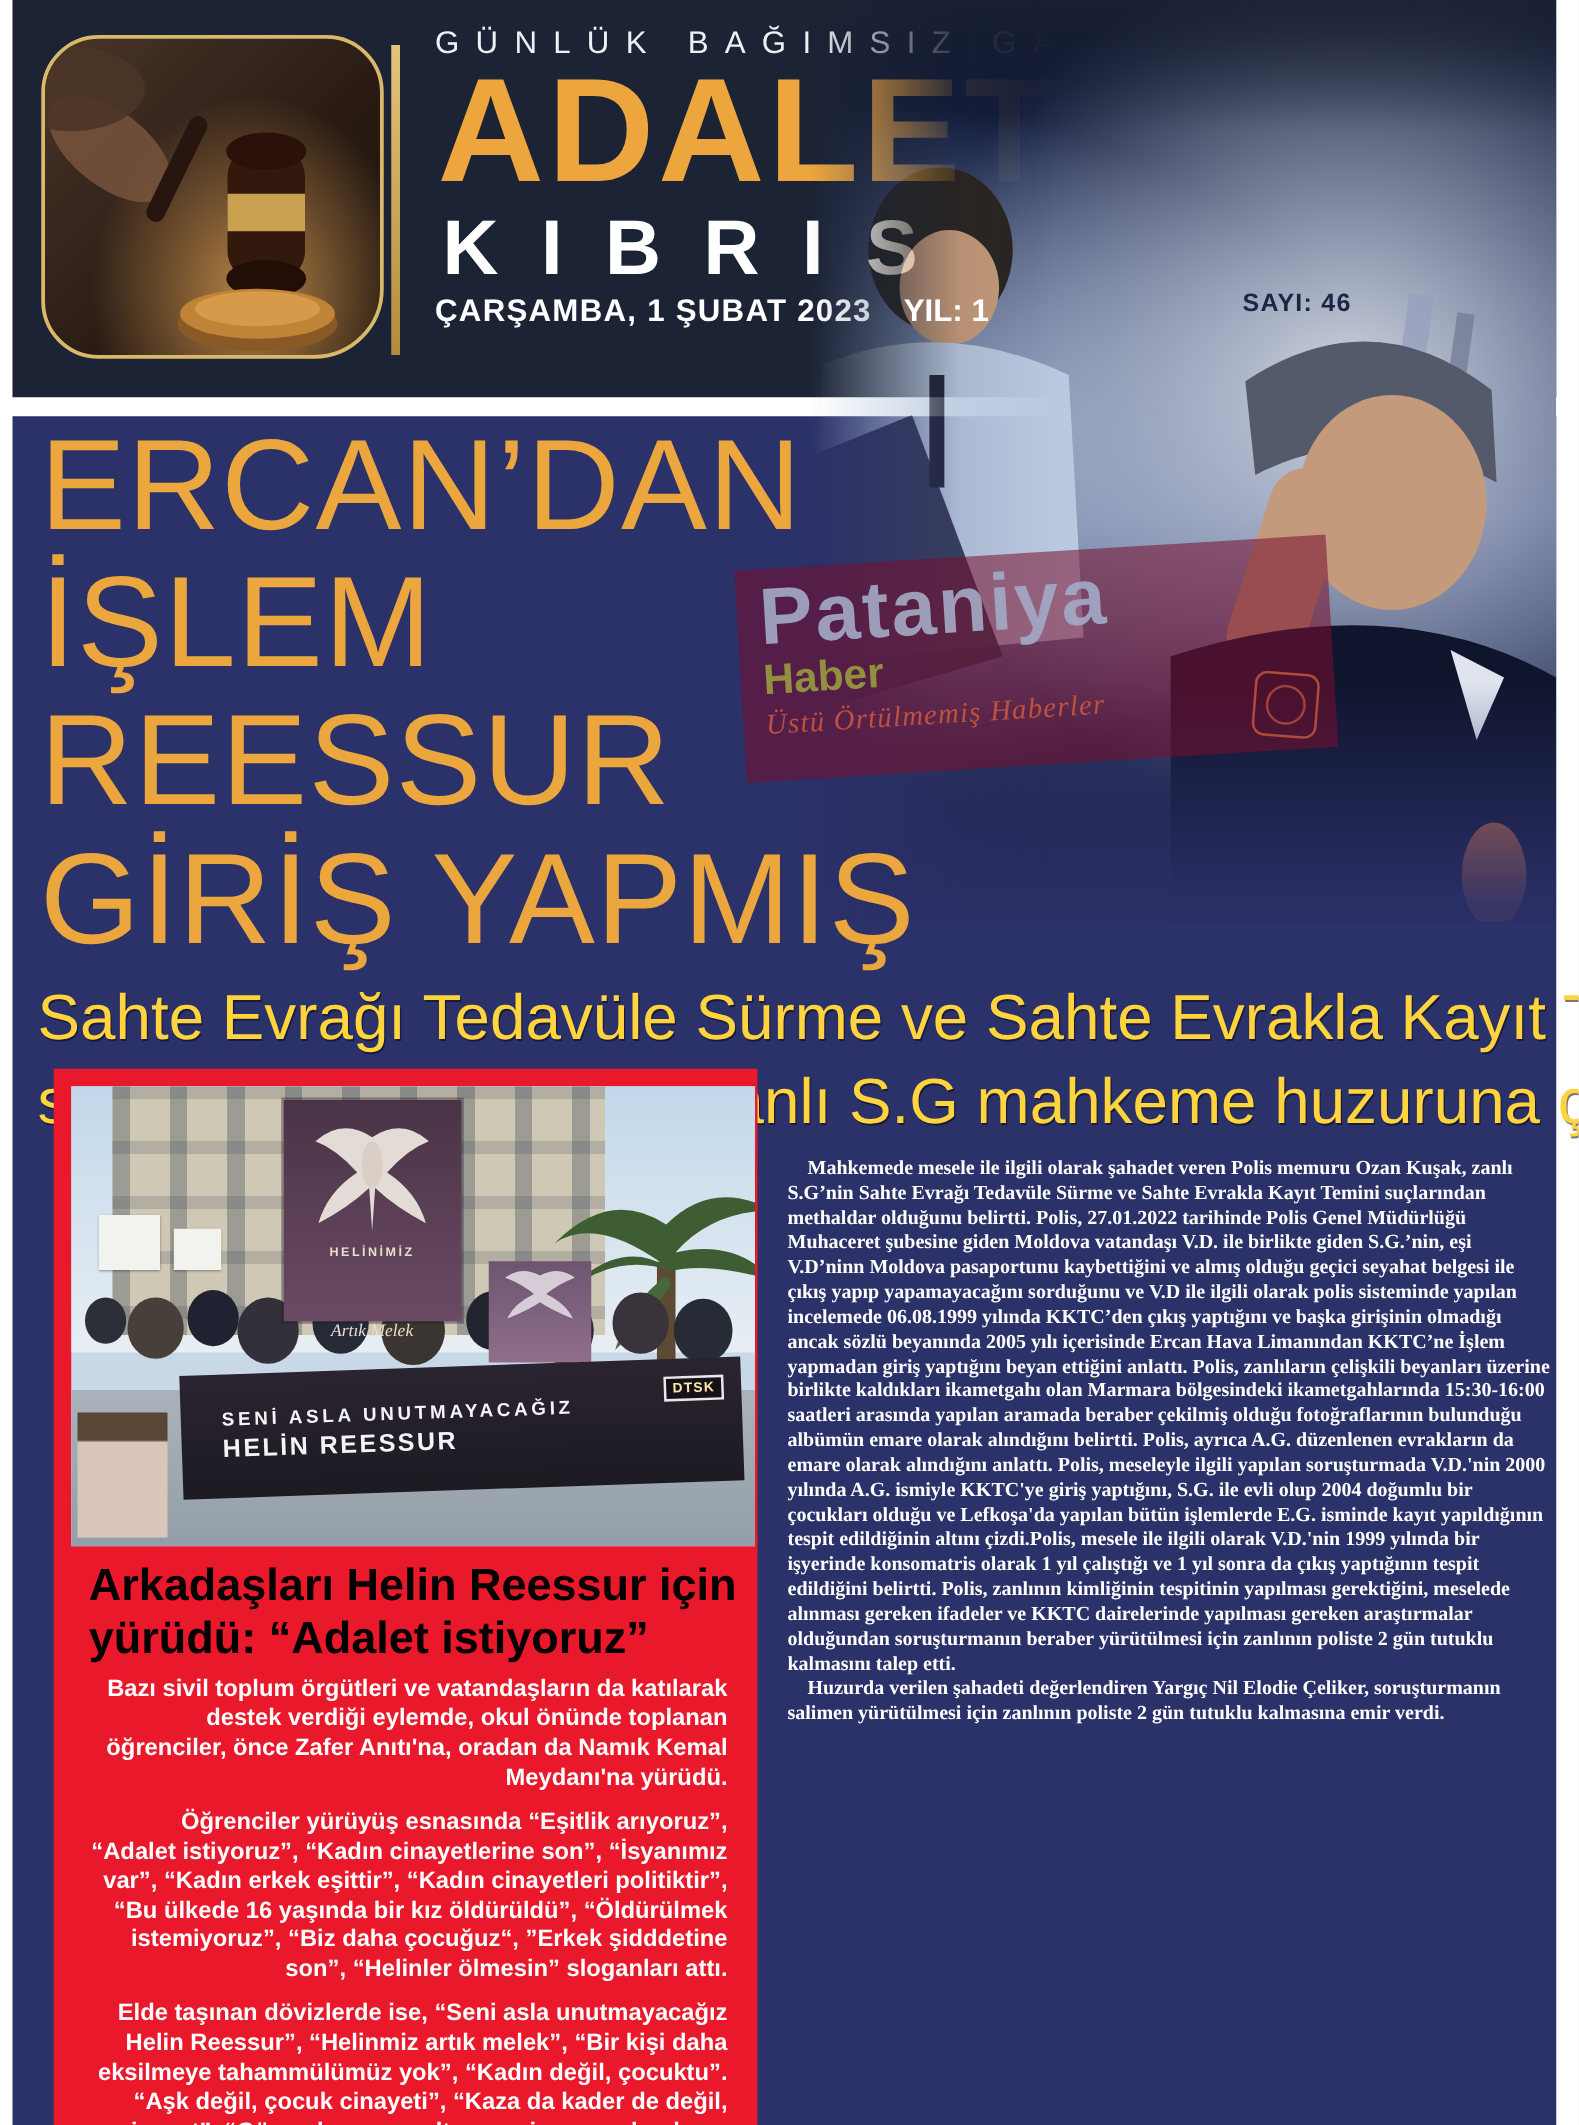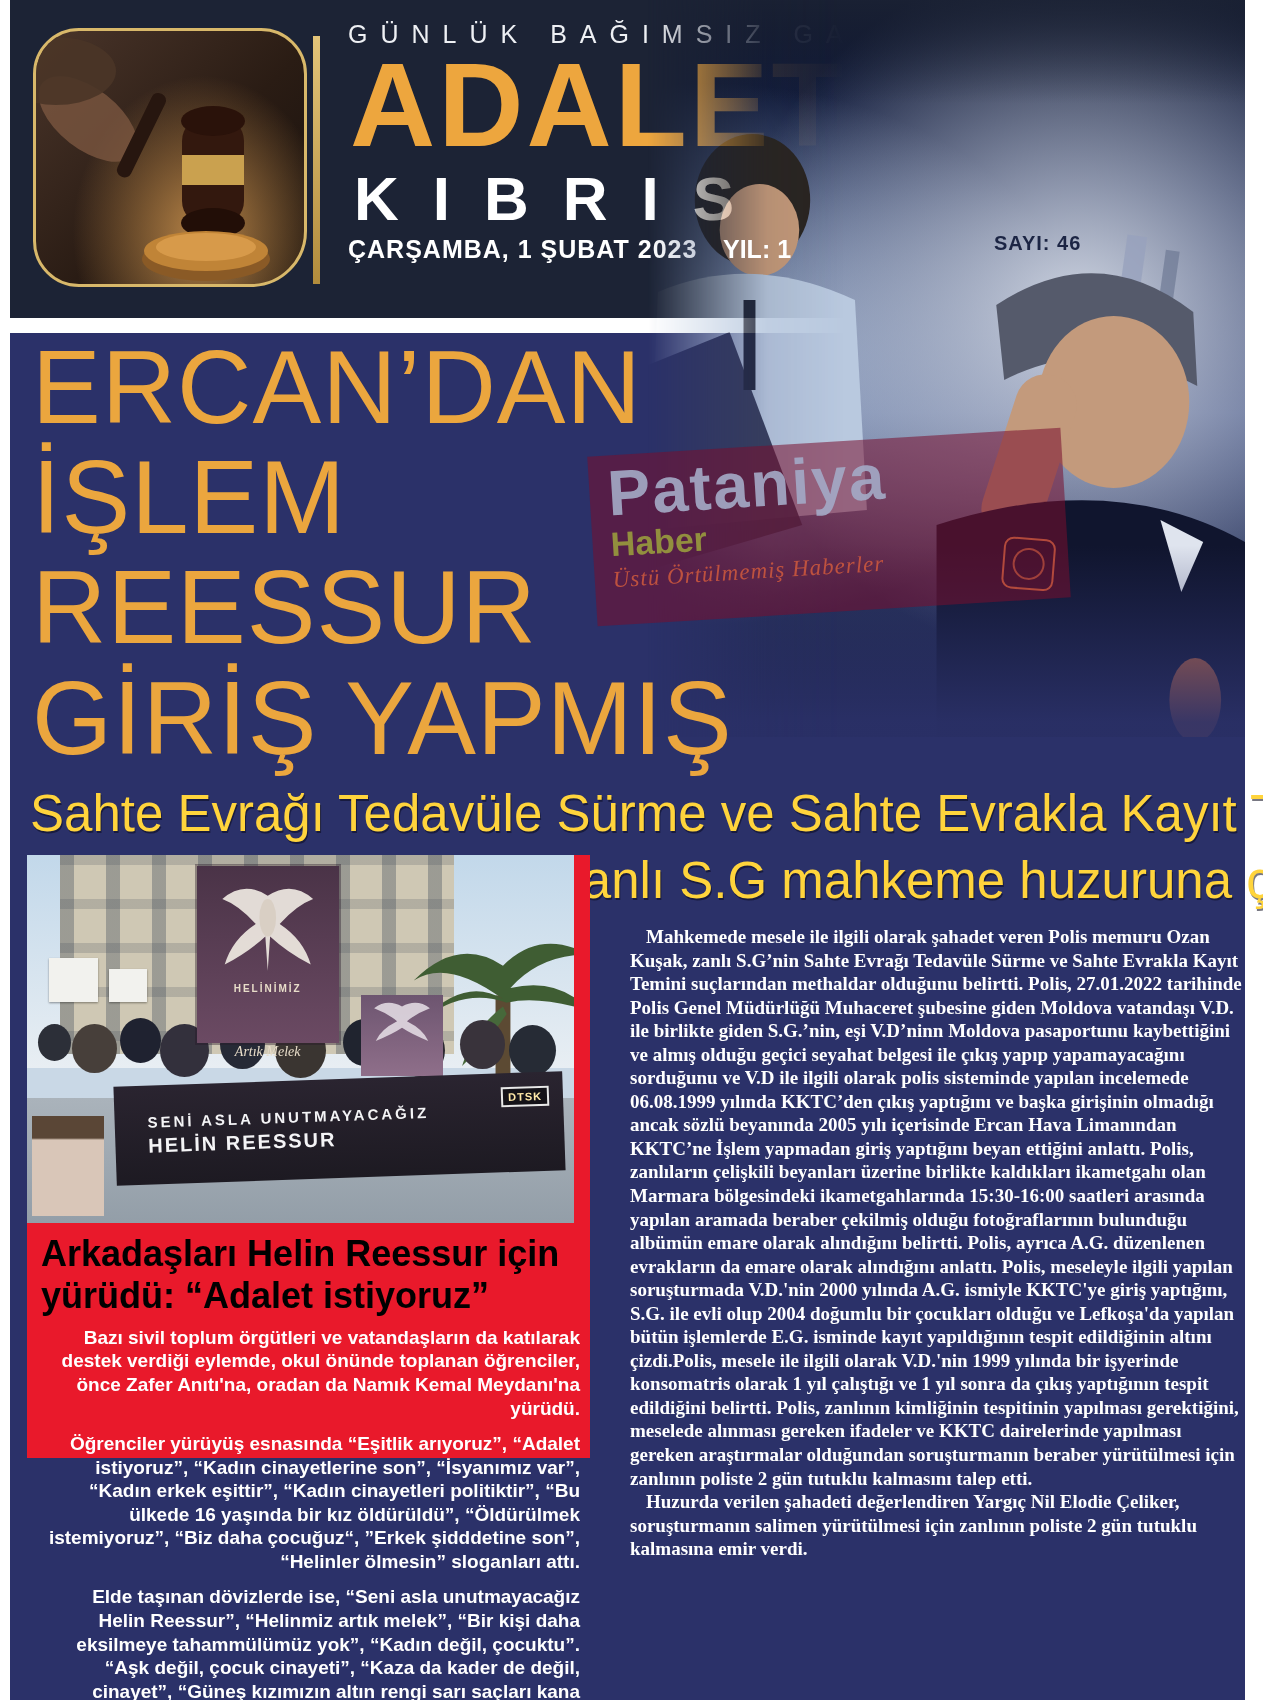--- a/index.html
+++ b/index.html
@@ -59,22 +59,22 @@
              transform:rotate(-3.5deg);background:rgba(120,14,46,.55);padding:6px 18px;box-sizing:border-box;}
   .wm-name{color:rgba(163,168,196,.92);font-size:64px;font-weight:700;line-height:1;letter-spacing:2px;}
   .wm-sub{color:rgba(150,150,62,.95);font-size:34px;font-weight:700;line-height:1;margin-top:2px;}
   .wm-slogan{font-family:"Liberation Serif",serif;font-style:italic;color:rgba(196,84,62,.95);
              font-size:23px;margin-top:6px;letter-spacing:1px;}
   .wm-stamp{position:absolute;right:14px;bottom:10px;width:48px;height:48px;border:2px solid rgba(196,84,62,.85);
             border-radius:10px;transform:rotate(8deg);}
   .wm-stamp:after{content:"";position:absolute;inset:8px;border:2px solid rgba(196,84,62,.7);border-radius:50%;}
 
   
-  .red-box{position:absolute;left:27px;top:855px;width:563px;height:603px;
-           background:var(--red,#e9192b);z-index:5;box-sizing:border-box;padding:0;}
+  .red-box{position:absolute;left:43px;top:855px;width:563px;height:845px;
+           background:var(--red,#e9192b);z-index:5;box-sizing:border-box;padding:14px;}
   .pp{position:relative;width:547px;height:368px;overflow:hidden;background:#c9d8e6;}
   .pp-sky{position:absolute;left:0;top:0;width:100%;height:58%;
           background:linear-gradient(180deg,#c2d8ea,#e8eef3);}
   .pp-building{position:absolute;left:6%;top:0;width:72%;height:54%;
       background:
         repeating-linear-gradient(90deg, rgba(60,72,88,.35) 0 14px, rgba(0,0,0,0) 14px 46px),
         repeating-linear-gradient(180deg, rgba(90,96,104,.25) 0 10px, rgba(0,0,0,0) 10px 44px),
         #cfc8b4;}
   .pp-ground{position:absolute;left:0;bottom:0;width:100%;height:34%;
       background:linear-gradient(180deg,#aab3bb,#939ea8);}
@@ -103,21 +103,21 @@
   .pp-badge{position:absolute;right:3%;top:14%;border:2px solid #e8e8e8;color:#ffe9a8;
       font-size:11px;font-weight:700;padding:2px 5px;letter-spacing:1px;background:#141218;}
 
   .ls-head{color:#000000;font-size:36px;font-weight:700;line-height:1.18;margin:10px 0 0 14px;}
   .ls-p{color:#ffffff;font-size:19px;font-weight:700;line-height:1.24;margin:12px 10px 0 10px;
         text-indent:16px;text-align:right;}
   .ls-p.first{margin-top:8px;}
 
   
   .article{position:absolute;left:630px;top:925px;width:612px;z-index:5;color:#ffffff;
-           font-family:"Liberation Serif",serif;font-weight:700;font-size:19px;line-height:1.24;}
+           font-family:"Liberation Serif",serif;font-weight:700;font-size:16px;line-height:1.24;}
   .article p{margin:0;text-indent:16px;}
 </style>
 </head>
 <body>
 
 <div class="page">
 
   <div class="masthead">
     <div class="gavel-card">
       <svg viewBox="0 0 268 253" aria-hidden="true">

